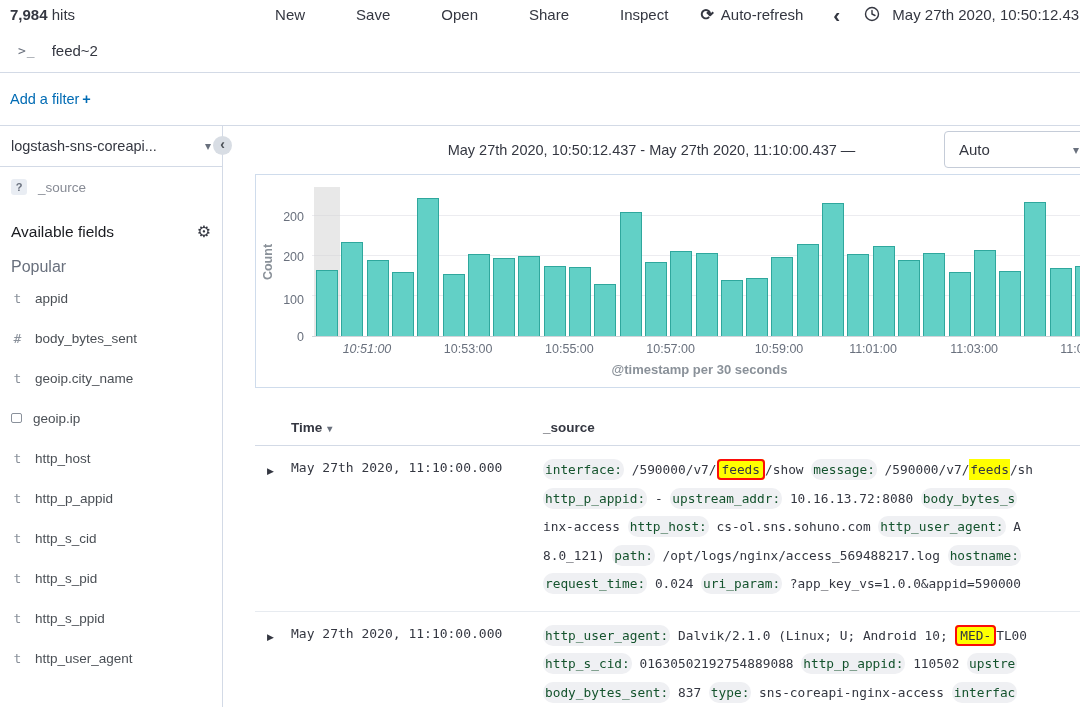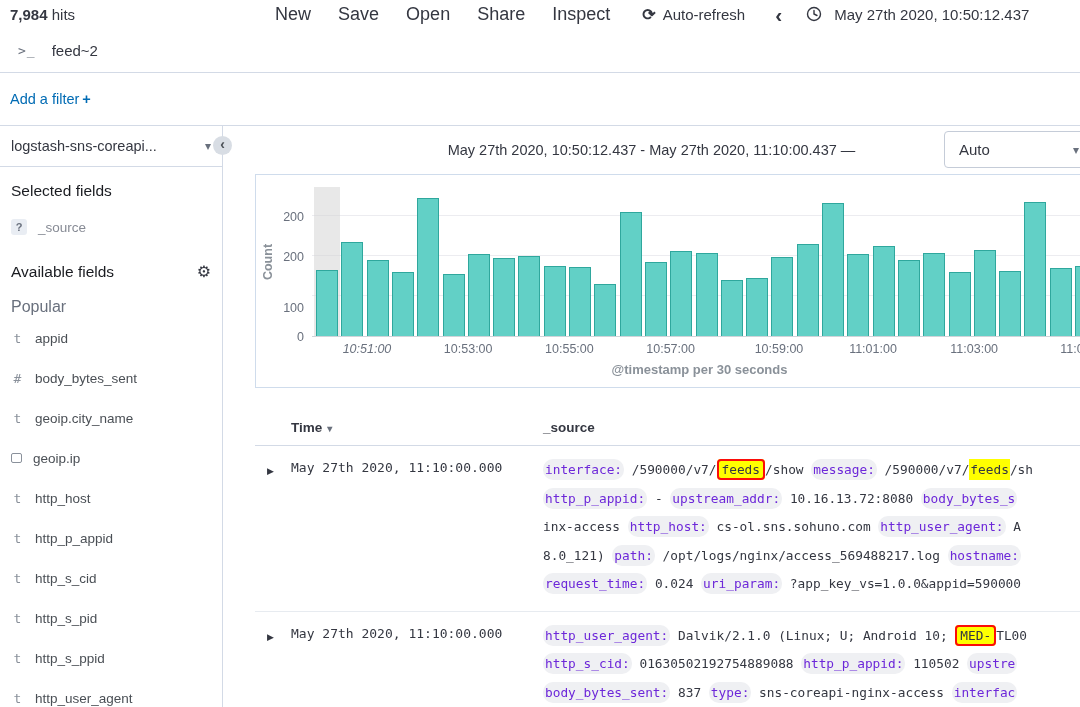--- a/index.html
+++ b/index.html
@@ -3,21 +3,21 @@
 <meta charset="utf-8">
 <style>
   *{box-sizing:border-box;margin:0;padding:0}
   html,body{width:1080px;height:707px;overflow:hidden;background:#fff;
     font-family:"Liberation Sans",sans-serif;color:#343741;font-size:14px}
 
   
   .topbar{display:flex;align-items:center;height:28px;padding:0 10px;white-space:nowrap}
   .hits{font-size:15px}
   .hits b{font-weight:700}
-  .menu{display:flex;gap:27px;margin-left:200px;font-size:18px}
+  .menu{display:flex;gap:51px;margin-left:200px;font-size:15px}
   .menu-item{cursor:pointer}
   .autorefresh{display:flex;align-items:center;gap:7px;margin-left:32px;font-size:15px;cursor:pointer}
   .refresh-icon{font-size:16px;font-weight:700}
   .back-chev{margin-left:30px;font-size:21px;font-weight:700;line-height:1;cursor:pointer;color:#343741}
   .timedisplay{display:flex;align-items:center;gap:12px;margin-left:24px;font-size:15px;cursor:pointer}
 
   
   .searchbar{display:flex;align-items:center;height:45px;border-bottom:1px solid #d3dae6;padding:0 18px}
   .prompt{font-family:"DejaVu Sans Mono",monospace;color:#69707d;font-size:13px;letter-spacing:1px}
   .query{font-family:Liberation Sans, sans-serif;font-size:15px;margin-left:16px;color:#343741}
@@ -77,21 +77,21 @@
   .doc-table{margin:32px 0 0 32px;overflow:hidden}
   .thead{display:flex;border-bottom:1px solid #d3dae6;padding-bottom:10px;font-size:13.5px;font-weight:700}
   .th-time{width:252px;margin-left:36px;cursor:pointer}
   .sort-caret{font-size:10px;color:#69707d;margin-left:5px}
   .trow{display:flex;border-bottom:1px solid #e7ebf0;padding:10px 0 12px}
   .expander{width:36px;flex:none;padding-left:12px;padding-top:5px;cursor:pointer}
   .expander .caret{font-size:9px;color:#343741}
   .time-cell{width:252px;flex:none;font-family:"DejaVu Sans Mono",monospace;font-size:13px;padding-top:4px}
   .source-cell{flex:1;font-family:"DejaVu Sans Mono",monospace;font-size:12.8px;overflow:hidden}
   .src-line{white-space:nowrap;overflow:hidden;height:28.5px;line-height:28.5px}
-  .fb{background:#eff0f3;border-radius:10px;padding:3px 2px;color:#6d28d9}
+  .fb{background:#eff0f3;border-radius:10px;padding:3px 2px;color:#14532d}
   .hl{background:#ffff00;padding:3px 1px}
   .hlb{background:#ffff00;border:2px solid #fb0d09;border-radius:4px;padding:1px 3px}
 </style>
 </head>
 <body>
 
 <div class="topbar">
   <div class="hits">
     <b>7,984</b>
     <span>hits</span>
@@ -128,23 +128,20 @@
   </span>
 </div>
 
 <div class="container">
 
   <aside class="sidebar">
     <div class="index-select">
       <span>logstash-sns-coreapi...</span>
       <span class="caret">▾</span>
     </div>
-    <div class="section-title">
-      <span>Selected fields</span>
-    </div>
     <div>
         <div class="field-row selrow">
           <span class="qbadge">?</span>
           <span class="fname">_source</span>
         </div>
       </div>
     <div class="section-title">
       <span>Available fields</span>
       <span class="gear">⚙</span>
     </div>
@@ -202,21 +199,21 @@
         <span>Auto</span>
         <span class="caret">▾</span>
       </div>
     </div>
 
     <div class="chart-box">
       <div class="chart-upper">
         <div class="yaxis">
           <div class="ylabel">Count</div>
         <div class="ytick" style="bottom: -7px;">0</div>
-            <div class="ytick" style="bottom: 22px;">100</div>
+            <div class="ytick" style="bottom: 30px;">100</div>
             <div class="ytick" style="bottom: 73px;">200</div>
             <div class="ytick" style="bottom: 113px;">200</div>
           </div>
         <div class="plot">
             <div class="gridline" style="bottom: 40px;"></div>
             <div class="gridline" style="bottom: 80px;"></div>
             <div class="gridline" style="bottom: 120px;"></div>
             <div class="partial-bucket"></div>
             <div class="bar" style="left: 4px; height: 66px; background: rgb(98, 208, 198); border-color: rgb(47, 167, 157);"></div>
             <div class="bar" style="left: 29.3px; height: 94px; background: rgb(98, 208, 198); border-color: rgb(47, 167, 157);"></div>

